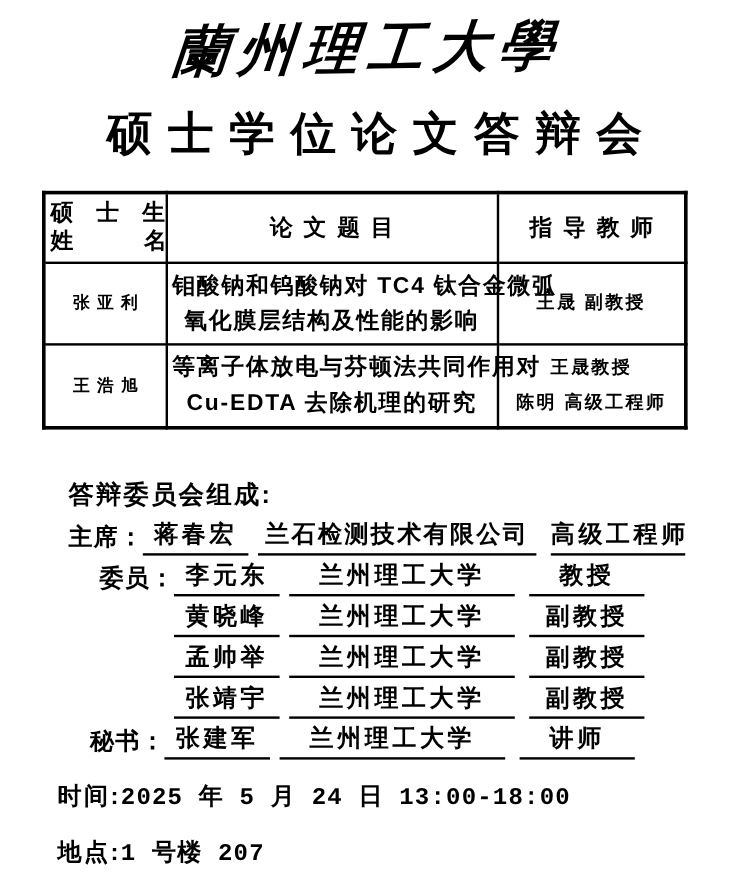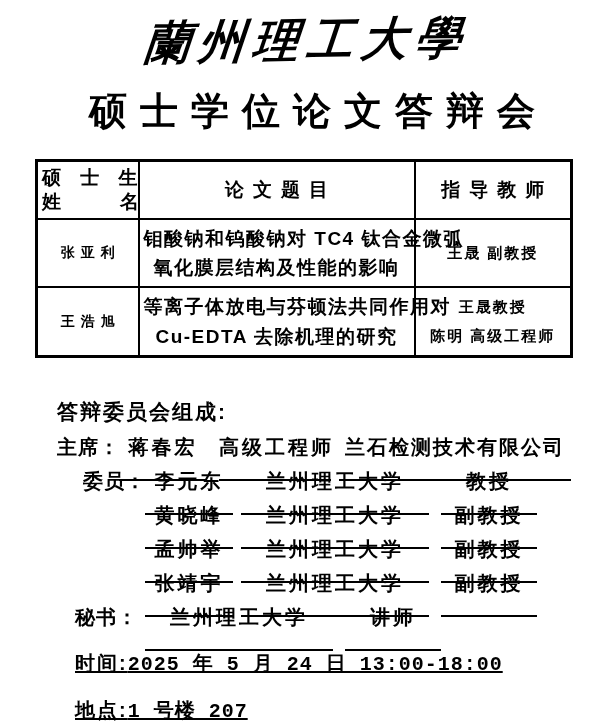--- a/index.html
+++ b/index.html
@@ -62,49 +62,48 @@
   .advisor-line { font-size: 15px; letter-spacing: 2px; line-height: 1.5; white-space: nowrap; }
   .advisor-two .advisor-line { line-height: 1.9; }
   
   .committee-heading {
     margin: 40px 0 0 57px;
     font-size: 21px;
     letter-spacing: 2px;
   }
   .c-row {
     display: flex;
-    align-items: flex-start;
+    align-items: center;
     margin-top: 8px;
     height: 26px;
     font-size: 20px;
     white-space: nowrap;
   }
   .c-row .role { display: inline-block; width: 62px; letter-spacing: 1px; }
   .uline {
     display: inline-block;
     border-bottom: 2px solid #000;
     text-align: center;
-    padding-bottom: 18px;
+    padding-bottom: 2px;
     letter-spacing: 3px;
   }
   .u-name  { width: 88px; }
   .u-org   { width: 188px; margin-left: 8px; }
   .u-org-wide { width: 232px; margin-left: 8px; letter-spacing: 2px; }
   .u-title { width: 96px; margin-left: 12px; }
   .u-title-wide { width: 112px; margin-left: 12px; }
   .ml-chair { margin-left: 57px; }
   .ml-member { margin-left: 83px; }
   .ml-secretary { margin-left: 75px; }
   
   .sched-row {
-    margin-left: 75px;
+    margin-left: 48px;
     font-size: 20px;
     letter-spacing: 2px;
     white-space: nowrap;
-    text-decoration: underline;
   }
   .sched-time { margin-top: 20px; }
   .sched-loc  { margin-top: 20px; }
   .sched-row .val { font-family: "Liberation Mono", "DejaVu Sans Mono", monospace; font-size: 20px; letter-spacing: 1px; }
 </style>
 </head>
 <body>
 
 <div class="logo-wrap">
   <span class="calligraphy">蘭州理工大學</span>
@@ -149,22 +148,22 @@
       </td>
     </tr>
   </tbody>
 </table>
 
 <div class="committee-heading">答辩委员会组成:</div>
 
 <div class="c-row ml-chair">
   <span class="role">主席：</span>
   <span class="uline u-name">蒋春宏</span>
+  <span class="uline u-org-wide">兰石检测技术有限公司</span>
   <span class="uline u-title-wide">高级工程师</span>
-  <span class="uline u-org-wide">兰石检测技术有限公司</span>
 </div>
 
 <div class="c-row ml-member">
   <span class="role">委员：</span>
   <span class="uline u-name">李元东</span>
   <span class="uline u-org">兰州理工大学</span>
   <span class="uline u-title">教授</span>
 </div>
 
 <div class="c-row ml-member">
@@ -183,20 +182,21 @@
 
 <div class="c-row ml-member">
   <span class="role"></span>
   <span class="uline u-name">张靖宇</span>
   <span class="uline u-org">兰州理工大学</span>
   <span class="uline u-title">副教授</span>
 </div>
 
 <div class="c-row ml-secretary">
   <span class="role">秘书：</span>
+  <span class="uline u-name">张建军</span>
   <span class="uline u-org">兰州理工大学</span>
   <span class="uline u-title">讲师</span>
 </div>
 
 <div class="sched-row sched-time">
   <span>时间:</span><span class="val">2025 年 5 月 24 日 13:00-18:00</span>
 </div>
 
 <div class="sched-row sched-loc">
   <span>地点:</span><span class="val">1 号楼 207</span>

